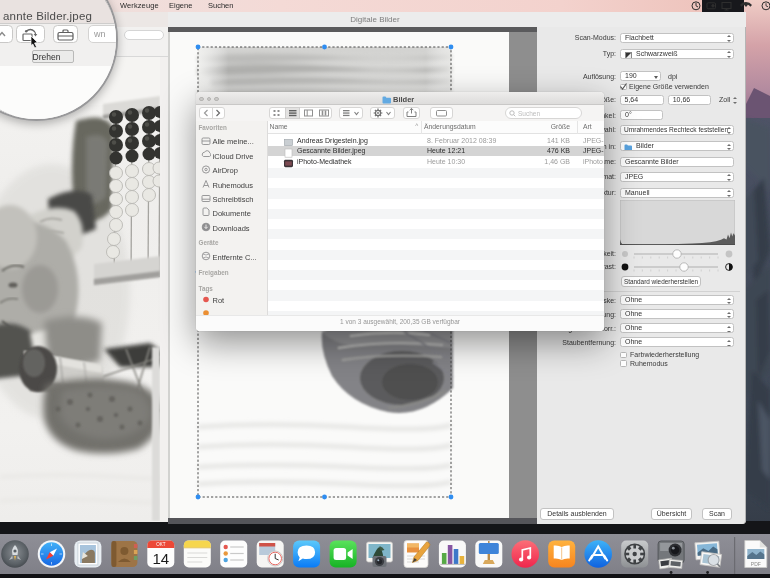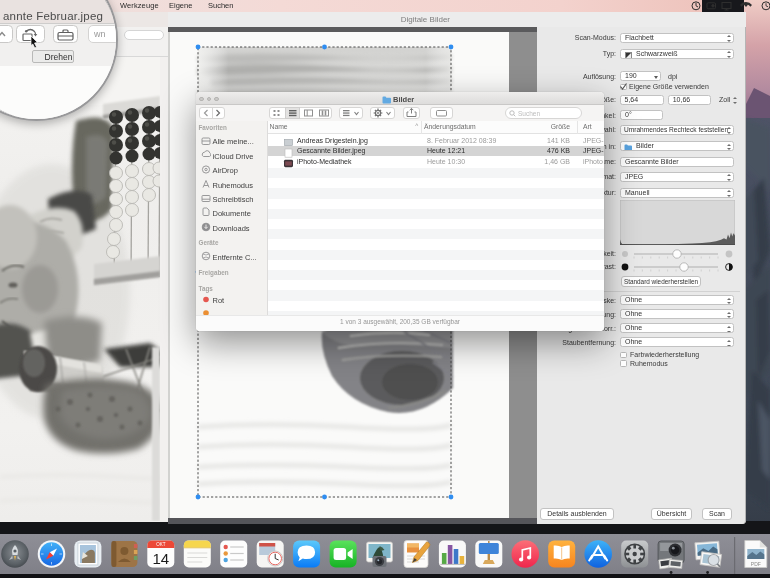--- a/index.html
+++ b/index.html
@@ -499,21 +499,21 @@
           <path d="M0 444 Q60 440 120 444 T160 442"></path>
         </g>
 
         <rect x="152" y="290" width="8" height="174" fill="#dcdbd9" filter="url(#soft)"></rect>
       </svg>
     </div>
   </div>
 
   <div class="abs" id="winscan" style="left:168px;top:12px;width:578px;height:512px;background:#ececec;border-radius:0 4px 4px 4px">
     <div class="abs" style="left:0;top:0;width:578px;height:15px;background:#ececec">
-      <div class="abs" style="left:162px;top:3px;width:120px;text-align:right;font-size:8px;color:#7d7d7d">Digitale Bilder</div>
+      <div class="abs" style="left:147px;top:3px;width:120px;text-align:center;font-size:8px;color:#7d7d7d">Digitale Bilder</div>
     </div>
 
     <div class="abs" style="left:0;top:15px;width:369px;height:497px;background:#8e8e8e"></div>
     <div class="abs" style="left:0;top:15px;width:369px;height:5px;background:#5a5a5c"></div>
     <div class="abs" style="left:0;top:20px;width:2px;height:492px;background:#d2d2d0"></div>
 
     <div class="abs" id="page" style="left:2px;top:19.5px;width:339px;height:487px;background:#fafaf9">
       <svg width="339" height="487" viewBox="0 0 339 487">
         <defs>
           <filter id="pblur" x="-20%" y="-20%" width="140%" height="140%">
@@ -878,21 +878,21 @@
 
     <div class="abs" style="left:72px;top:75.9px;width:336px;height:147.1px;background:repeating-linear-gradient(#f4f5f6 0, #f4f5f6 10.2px, #ffffff 10.2px, #ffffff 20.4px)"></div>
 
     <div class="abs" style="left:0;top:223px;width:408px;height:16px;background:#fbfbfb;border-top:1px solid #e8e8e8"></div>
     <div class="abs" style="left:0;top:225.5px;width:408px;text-align:center;font-size:6.5px;color:#969696">1 von 3 ausgewählt, 200,35 GB verfügbar</div>
   </div>
 
   <div class="abs" id="loupe" style="left:-45px;top:-42px;width:163px;height:163px;border-radius:50%;border:2px solid #98989a;box-shadow:0 3px 10px rgba(0,0,0,0.28);overflow:hidden;background:#f6f4f3">
 
     <div class="abs" style="left:0;top:30px;width:164px;height:33px;background:#e9e2e0"></div>
-    <div class="abs" style="left:46px;top:49.5px;font-size:11.5px;color:#4b4b4b;letter-spacing:0.2px">annte Februar.jpeg</div>
+    <div class="abs" style="left:46px;top:49.5px;font-size:11.5px;color:#4b4b4b;letter-spacing:0.2px">annte Bilder.jpeg</div>
     <div class="abs" style="left:0;top:63px;width:164px;height:1px;background:#cecdcc"></div>
     <div class="abs" style="left:0;top:64px;width:164px;height:42px;background:#f1f0ef"></div>
     <div class="abs" style="left:28px;top:65px;width:28px;height:18px;background:#fff;border:1px solid #c9c8c7;border-radius:4.5px"></div>
     <svg class="abs" style="left:40px;top:69px;width:12px;height:12px" viewBox="0 0 12 12">
         <path d="M2 7 L5 3.5 L8 7" stroke="#8a8a8a" stroke-width="1.4" fill="none"></path>
       </svg>
     <div class="abs" style="left:59px;top:65px;width:28.5px;height:18px;background:#fff;border:1px solid #c9c8c7;border-radius:4.5px"></div>
     <svg class="abs" style="left:64px;top:67px;width:18px;height:15px" viewBox="0 0 18 15">
       <rect x="2" y="7" width="9" height="6.5" rx="0.8" fill="none" stroke="#666" stroke-width="1.2"></rect>
       <path d="M5 4.5 Q9.5 0.5 13.5 4.5 Q14.5 5.8 14.5 7.5" fill="none" stroke="#666" stroke-width="1.2"></path>
@@ -903,18 +903,18 @@
       <path d="M2 0 L8.5 6.5 L5.5 7 L7.5 11 L5.8 12 L3.8 8 L2 9.5 Z" fill="#111" stroke="#fff" stroke-width="0.7"></path>
     </svg>
     <div class="abs" style="left:95.5px;top:65px;width:25px;height:18px;background:#fff;border:1px solid #c9c8c7;border-radius:4.5px"></div>
     <svg class="abs" style="left:99.5px;top:69px;width:17px;height:12px" viewBox="0 0 17 12">
       <rect x="1" y="3.5" width="15" height="7.5" rx="1.5" fill="none" stroke="#5f5f5f" stroke-width="1.2"></rect>
       <path d="M6 3.5 v-1.5 q0-1 1-1 h3 q1 0 1 1 v1.5" fill="none" stroke="#5f5f5f" stroke-width="1.2"></path>
       <line x1="1" y1="7" x2="16" y2="7" stroke="#5f5f5f" stroke-width="1"></line>
     </svg>
     <div class="abs" style="left:131px;top:65px;width:40px;height:18px;background:#fff;border:1px solid #d4d3d2;border-radius:5px"></div>
     <div class="abs" style="left:137px;top:69px;font-size:9px;color:#9a9a9a">wn</div>
-    <div class="abs" style="left:74.5px;top:90px;width:42px;height:13px;background:#ebebea;border:0.8px solid #b9b9b8;border-radius:2px;font-size:8.5px;color:#2e2e2e;text-align:right;line-height:12px">Drehen</div>
+    <div class="abs" style="left:74.5px;top:90px;width:42px;height:13px;background:#ebebea;border:0.8px solid #b9b9b8;border-radius:2px;font-size:8.5px;color:#2e2e2e;text-align:left;line-height:12px">Drehen</div>
     <div class="abs" style="left:0;top:106px;width:164px;height:58px;background:#fcfcfb"></div>
     <div class="abs" style="left:3px;top:3px;width:158px;height:158px;border-radius:50%;border:1.5px solid #aeaeae"></div>
   </div>
 
 </div>
 
 </body></html>

